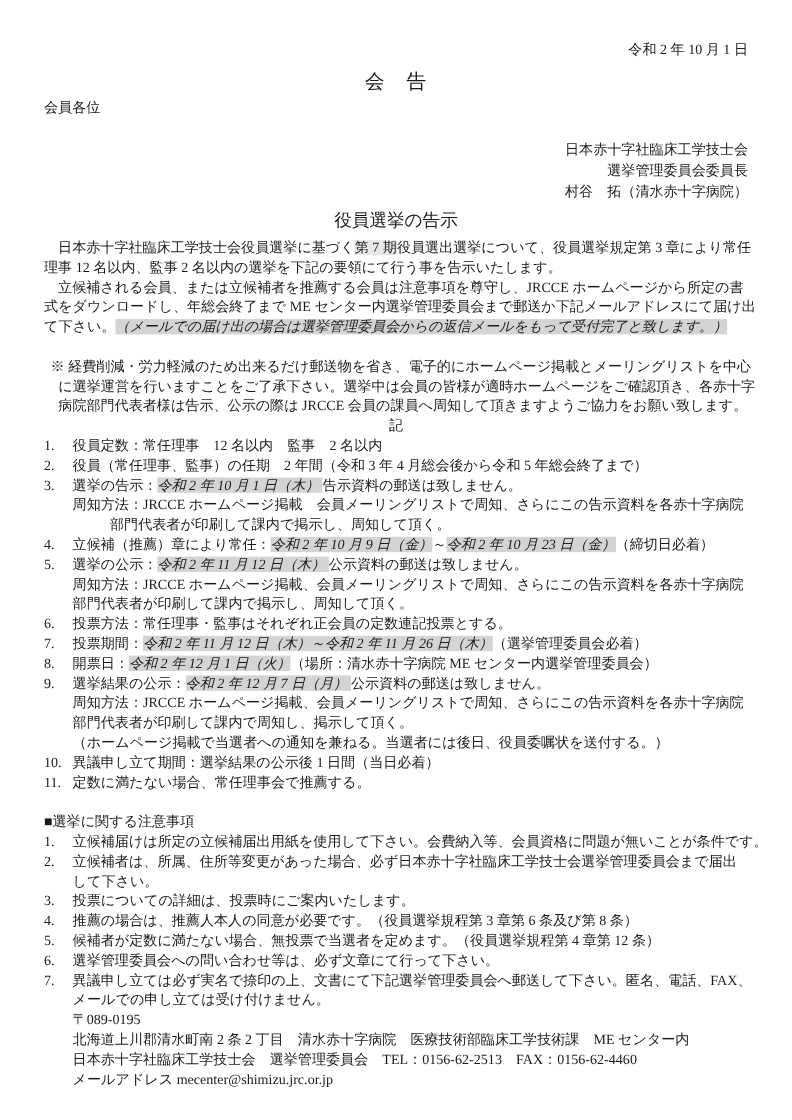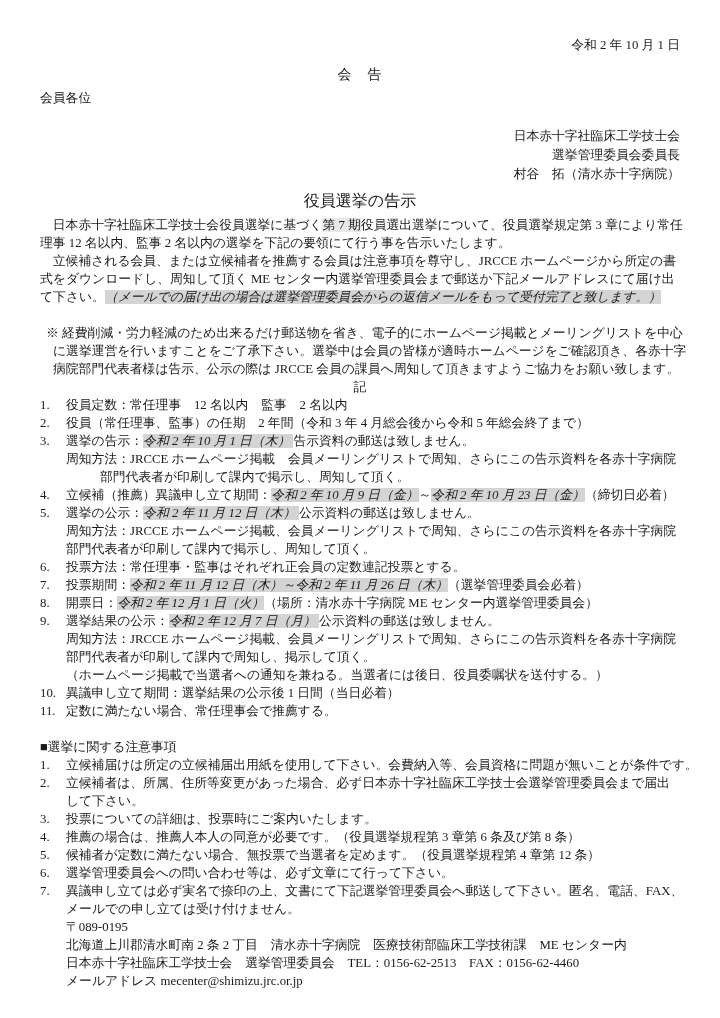--- a/index.html
+++ b/index.html
@@ -12,21 +12,21 @@
     background:#ffffff;
     color:#1a1a1a;
     font-family:"Liberation Serif","DejaVu Serif",serif;
     font-size:12.8px;
     line-height:18px;
     overflow:hidden;
   }
   .nowrap { white-space:nowrap; }
   .right { text-align:right; }
   .center { text-align:center; }
-  .main-title { font-size:14px; line-height:25px; margin:8px 0 2px; letter-spacing:1px; }
+  .main-title { font-size:18px; line-height:25px; margin:8px 0 2px; letter-spacing:1px; }
   .doc-title { font-size:16px; line-height:22px; margin:6px 0 4px; }
   .sender-block { line-height:19px;margin-top:20px; }
   .gap { height:18px; }
   .hl  { background:#d4d4d4;font-style:italic; }
   .hl2 { background:#e8e8e8; }
   .note-para .cont { padding-left:13px; }
   .note-para .first { padding-left:6px; }
   .li { position:relative; padding-left:26px; }
   .li .num { position:absolute; left:0; top:0; }
   .line { white-space:nowrap; }
@@ -53,21 +53,21 @@
 
   <div class="center doc-title">役員選挙の告示</div>
 
   <div>
     <div class="line"><span>　日本赤十字社臨床工学技士会役員選挙に基づく</span><span class="hl2">第 7 期</span><span>役員選出選挙について、役員選挙規定第 3 章により常任</span></div>
     <div class="line"><span>理事 12 名以内、監事 2 名以内の選挙を下記の要領にて行う事を告示いたします。</span></div>
   </div>
 
   <div>
     <div class="line"><span>　立候補される会員、または立候補者を推薦する会員は注意事項を尊守し、JRCCE ホームページから所定の書</span></div>
-    <div class="line"><span>式をダウンロードし、周知して頂く ME センター内選挙管理委員会まで郵送か下記メールアドレスにて届け出</span></div>
+    <div class="line"><span>式をダウンロードし、年総会終了まで ME センター内選挙管理委員会まで郵送か下記メールアドレスにて届け出</span></div>
     <div class="line"><span>て下さい。</span><span class="hl">（メールでの届け出の場合は選挙管理委員会からの返信メールをもって受付完了と致します。）</span></div>
   </div>
 
   <div class="gap"></div>
 
   <div class="note-para">
     <div class="line first">※ 経費削減・労力軽減のため出来るだけ郵送物を省き、電子的にホームページ掲載とメーリングリストを中心</div>
     <div class="line cont">に選挙運営を行いますことをご了承下さい。選挙中は会員の皆様が適時ホームページをご確認頂き、各赤十字</div>
     <div class="line cont">病院部門代表者様は告示、公示の際は JRCCE 会員の課員へ周知して頂きますようご協力をお願い致します。</div>
   </div>
@@ -84,21 +84,21 @@
         <div class="line ind0"><span>役員（常任理事、監事）の任期　2 年間（令和 3 年 4 月総会後から令和 5 年総会終了まで）</span></div>
       </div>
       <div class="li">
         <span class="num">3.</span>
         <div class="line ind0"><span>選挙の告示：</span><span class="hl">令和 2 年 10 月 1 日（木） </span><span>告示資料の郵送は致しません。</span></div>
         <div class="line ind0"><span>周知方法：JRCCE ホームページ掲載　会員メーリングリストで周知、さらにこの告示資料を各赤十字病院</span></div>
         <div class="line ind1"><span>部門代表者が印刷して課内で掲示し、周知して頂く。</span></div>
       </div>
       <div class="li">
         <span class="num">4.</span>
-        <div class="line ind0"><span>立候補（推薦）異議申し立て期間：</span><span class="hl">令和 2 年 10 月 9 日（金）</span><span>～</span><span class="hl">令和 2 年 10 月 23 日（金）</span><span>（締切日必着）</span></div>
+        <div class="line ind0"><span>立候補（推薦）章により常任：</span><span class="hl">令和 2 年 10 月 9 日（金）</span><span>～</span><span class="hl">令和 2 年 10 月 23 日（金）</span><span>（締切日必着）</span></div>
       </div>
       <div class="li">
         <span class="num">5.</span>
         <div class="line ind0"><span>選挙の公示：</span><span class="hl">令和 2 年 11 月 12 日（木） </span><span>公示資料の郵送は致しません。</span></div>
         <div class="line ind0"><span>周知方法：JRCCE ホームページ掲載、会員メーリングリストで周知、さらにこの告示資料を各赤十字病院</span></div>
         <div class="line ind0"><span>部門代表者が印刷して課内で掲示し、周知して頂く。</span></div>
       </div>
       <div class="li">
         <span class="num">6.</span>
         <div class="line ind0"><span>投票方法：常任理事・監事はそれぞれ正会員の定数連記投票とする。</span></div>

